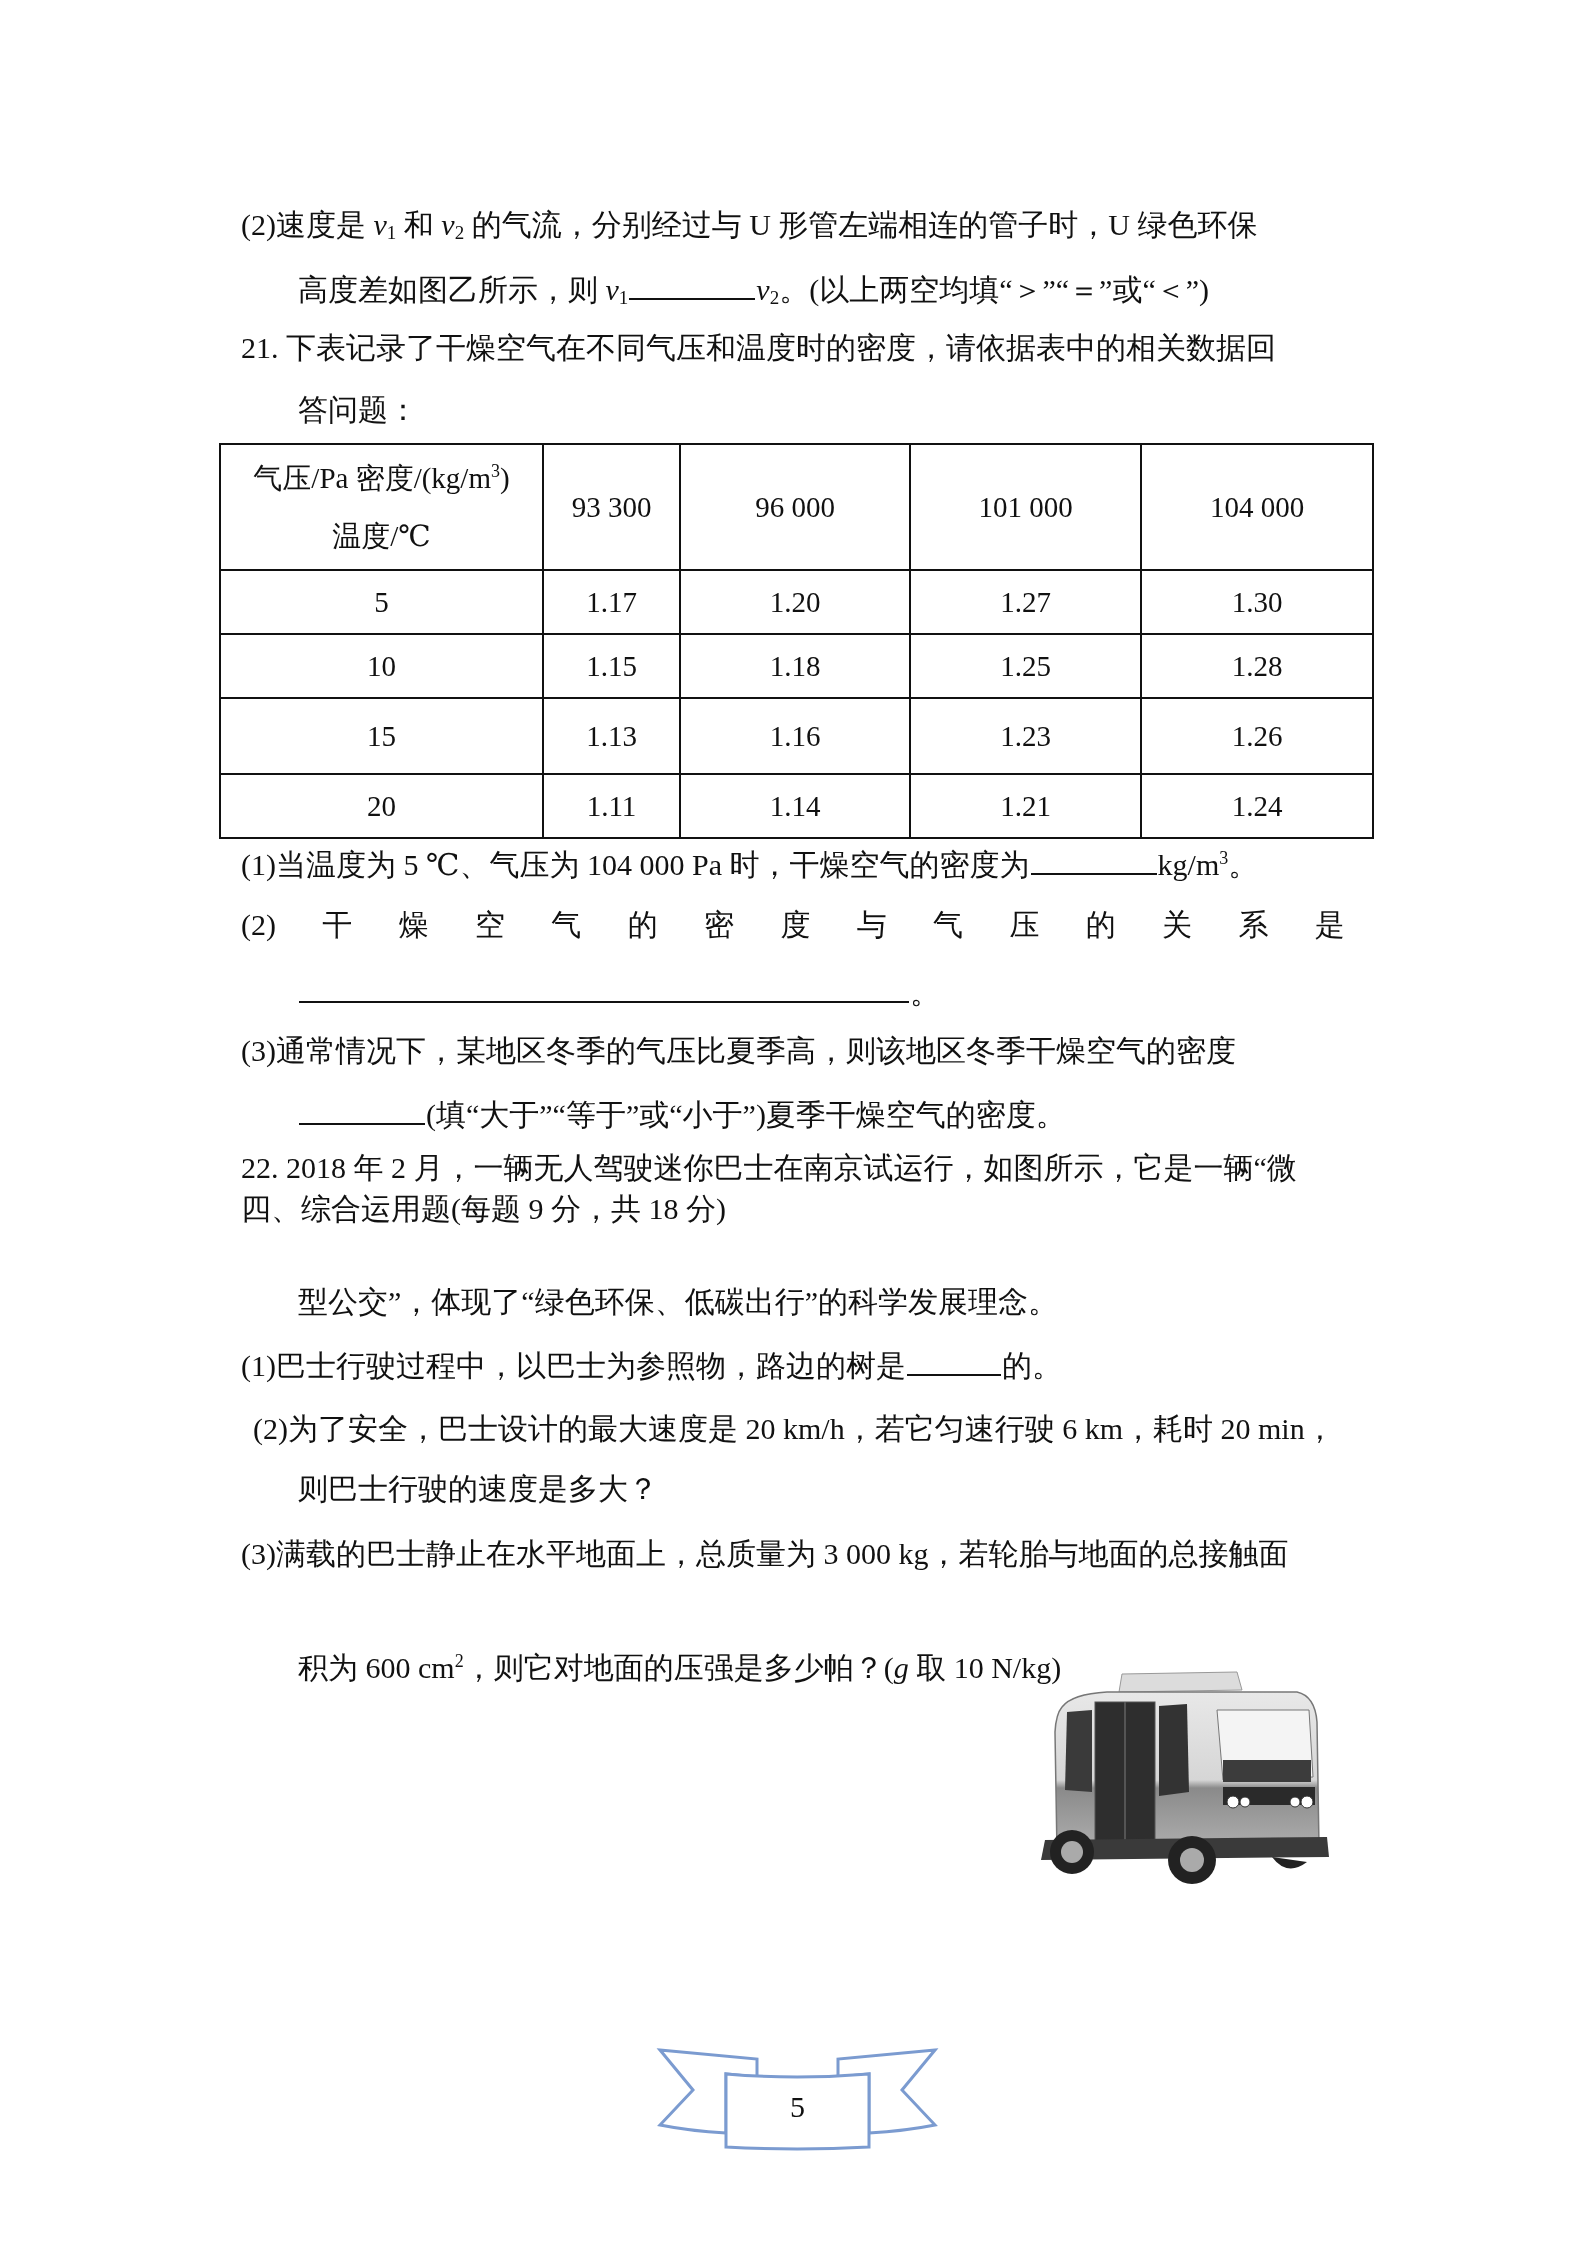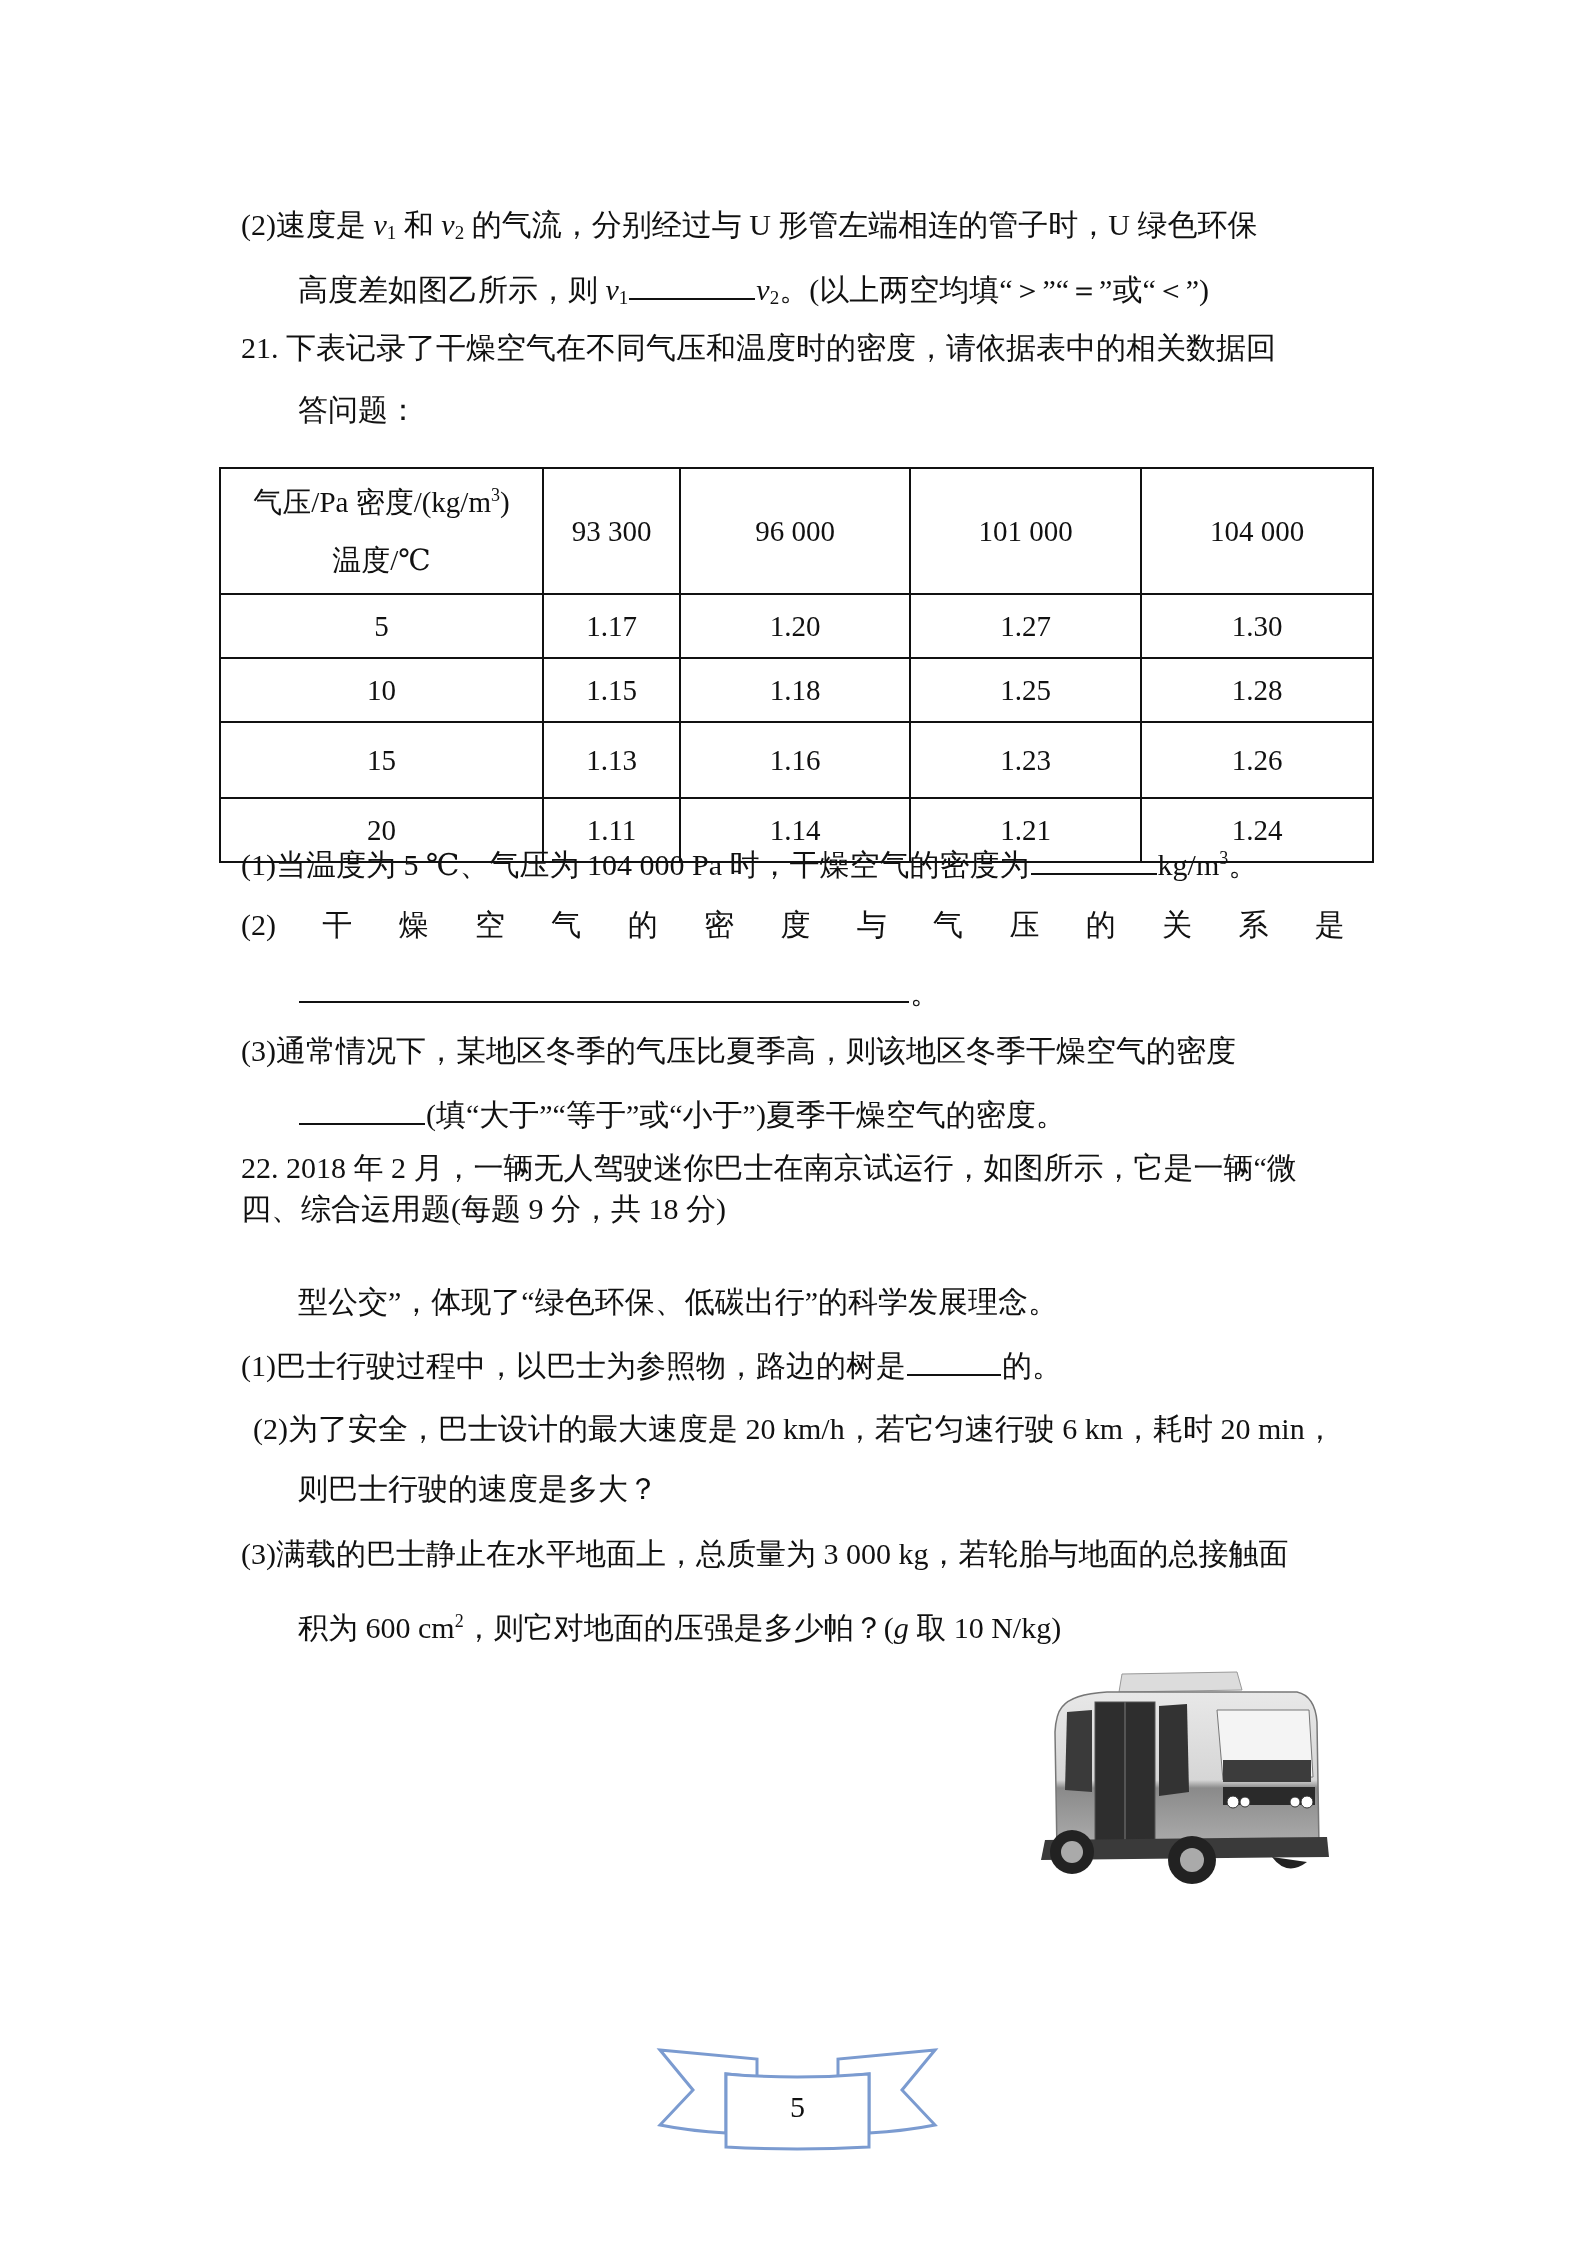--- a/index.html
+++ b/index.html
@@ -20,21 +20,20 @@
       height: 30px; vertical-align: baseline; margin: 0 1px;
     }
     .var { font-style: italic; }
     sub { font-size: 19px; vertical-align: -4px; line-height: 0; }
     sup { font-size: 18px; vertical-align: 11px; line-height: 0; }
 
     table.density {
       position: absolute; left: 219px; top: 443px;
       border-collapse: collapse;
       font-size: 29px;
-      margin-top: 24px;
     }
     table.density td {
       border: 2px solid #111; text-align: center; padding: 0;
     }
     .hdr-diag { line-height: 58px; }
 
     .bus {
       position: absolute; left: 1027px; top: 1662px; width: 305px; height: 230px;
     }
     .banner {
@@ -136,21 +135,21 @@
 <div class="line" style="top:1158px;margin-top:31px;">四、综合运用题(每题 9 分，共 18 分)</div>
 
 <div class="line" style="top:1148px;">22. 2018 年 2 月，一辆无人驾驶迷你巴士在南京试运行，如图所示，它是一辆“微</div>
 <div class="line indent" style="top:1282px;">型公交”，体现了“绿色环保、低碳出行”的科学发展理念。</div>
 <div class="line" style="top:1344px;">
   <span>(1)巴士行驶过程中，以巴士为参照物，路边的树是</span><span class="blank" style="width:94px;"></span><span>的。</span>
 </div>
 <div class="line" style="top:1409px;margin-left:12px;">(2)为了安全，巴士设计的最大速度是 20 km/h，若它匀速行驶 6 km，耗时 20 min，</div>
 <div class="line indent" style="top:1469px;">则巴士行驶的速度是多大？</div>
 <div class="line" style="top:1534px;">(3)满载的巴士静止在水平地面上，总质量为 3 000 kg，若轮胎与地面的总接触面</div>
-<div class="line indent" style="top:1608px;">
+<div class="line indent" style="top:1648px;">
   <span>积为 600 cm</span><sup>2</sup><span>，则它对地面的压强是多少帕？(</span><span class="var">g</span><span> 取 10 N/kg)</span>
 </div>
 
 <div class="bus">
   <svg width="305" height="230" viewBox="0 0 305 230">
     <defs>
       <linearGradient id="busbody" x1="0" y1="0" x2="0" y2="1">
         <stop offset="0" stop-color="#e8e8e8"></stop>
         <stop offset="0.55" stop-color="#d6d6d6"></stop>
         <stop offset="0.6" stop-color="#8a8a8a"></stop>

